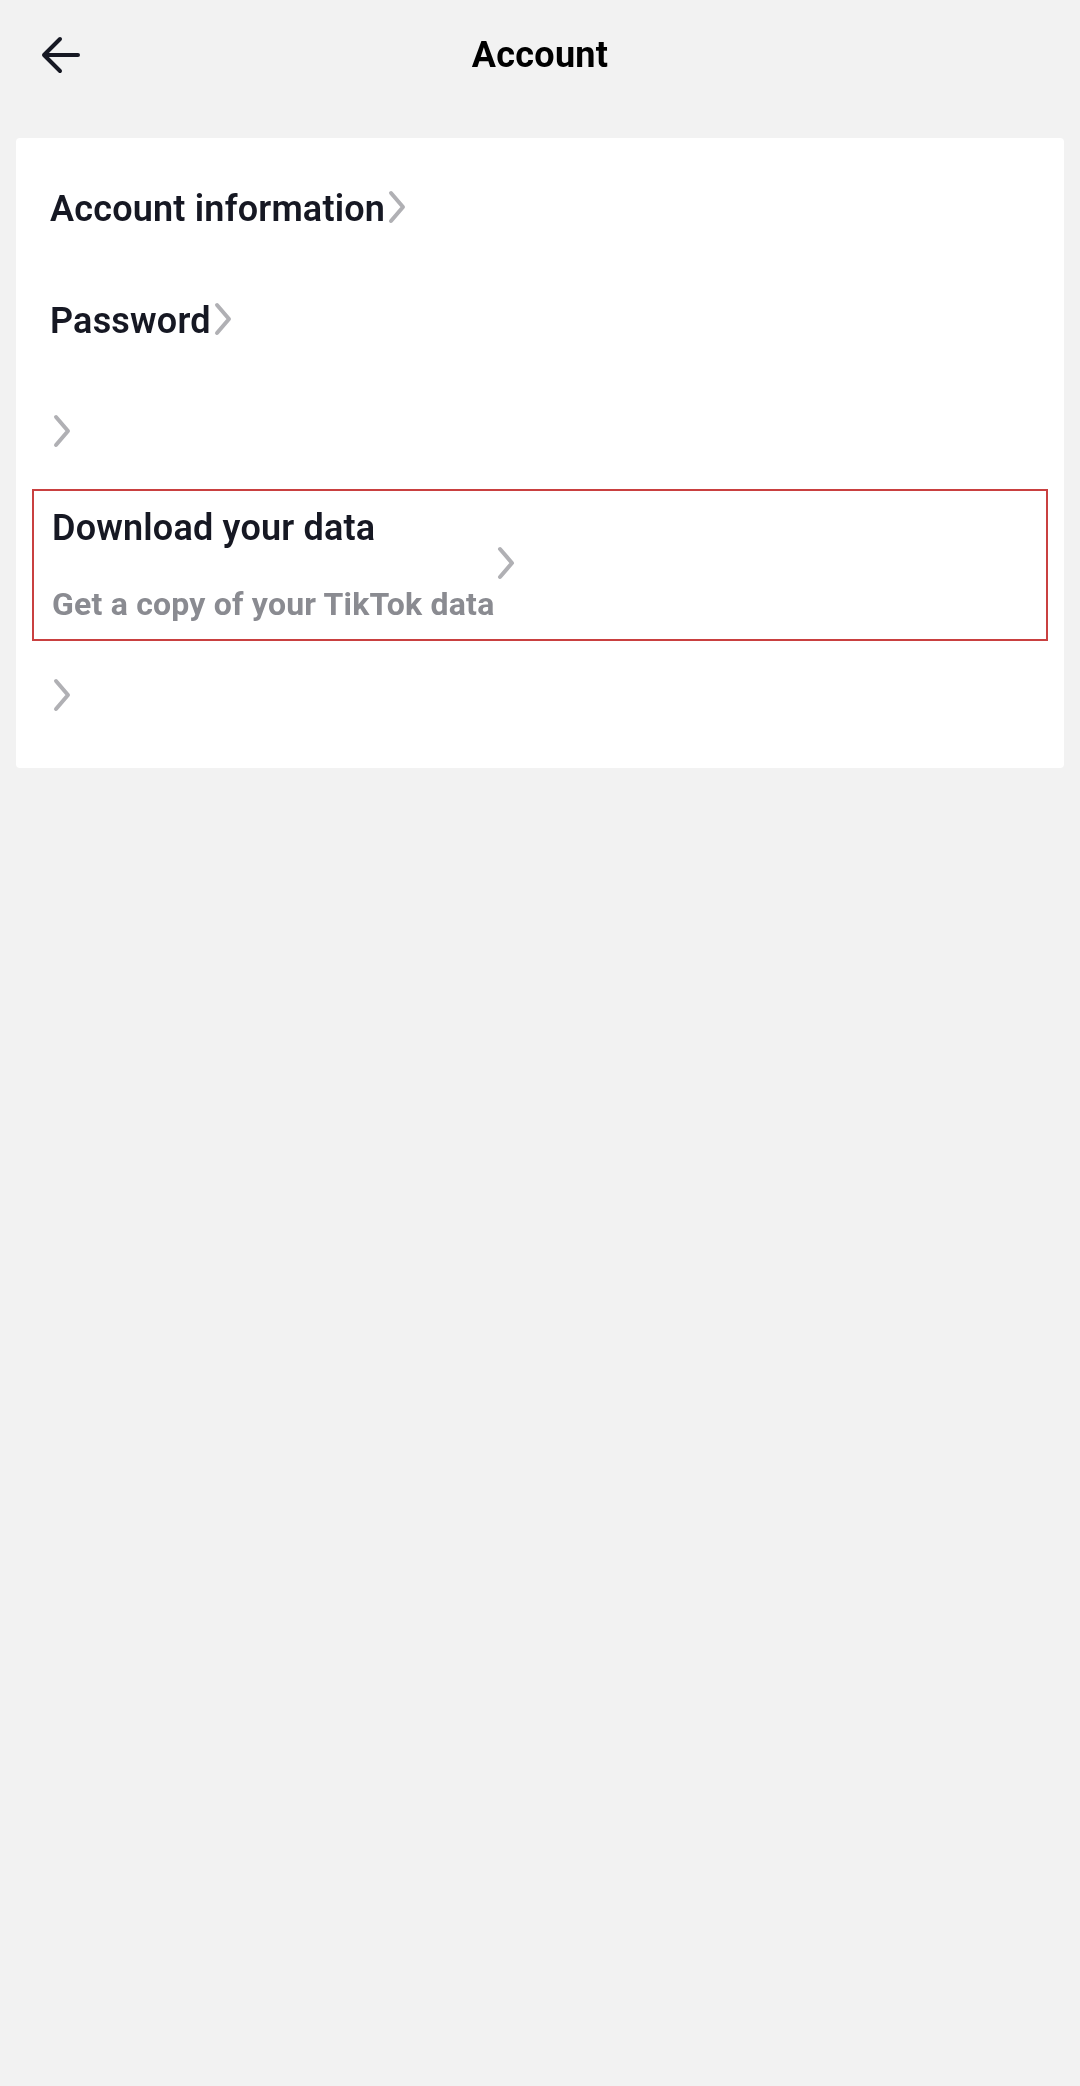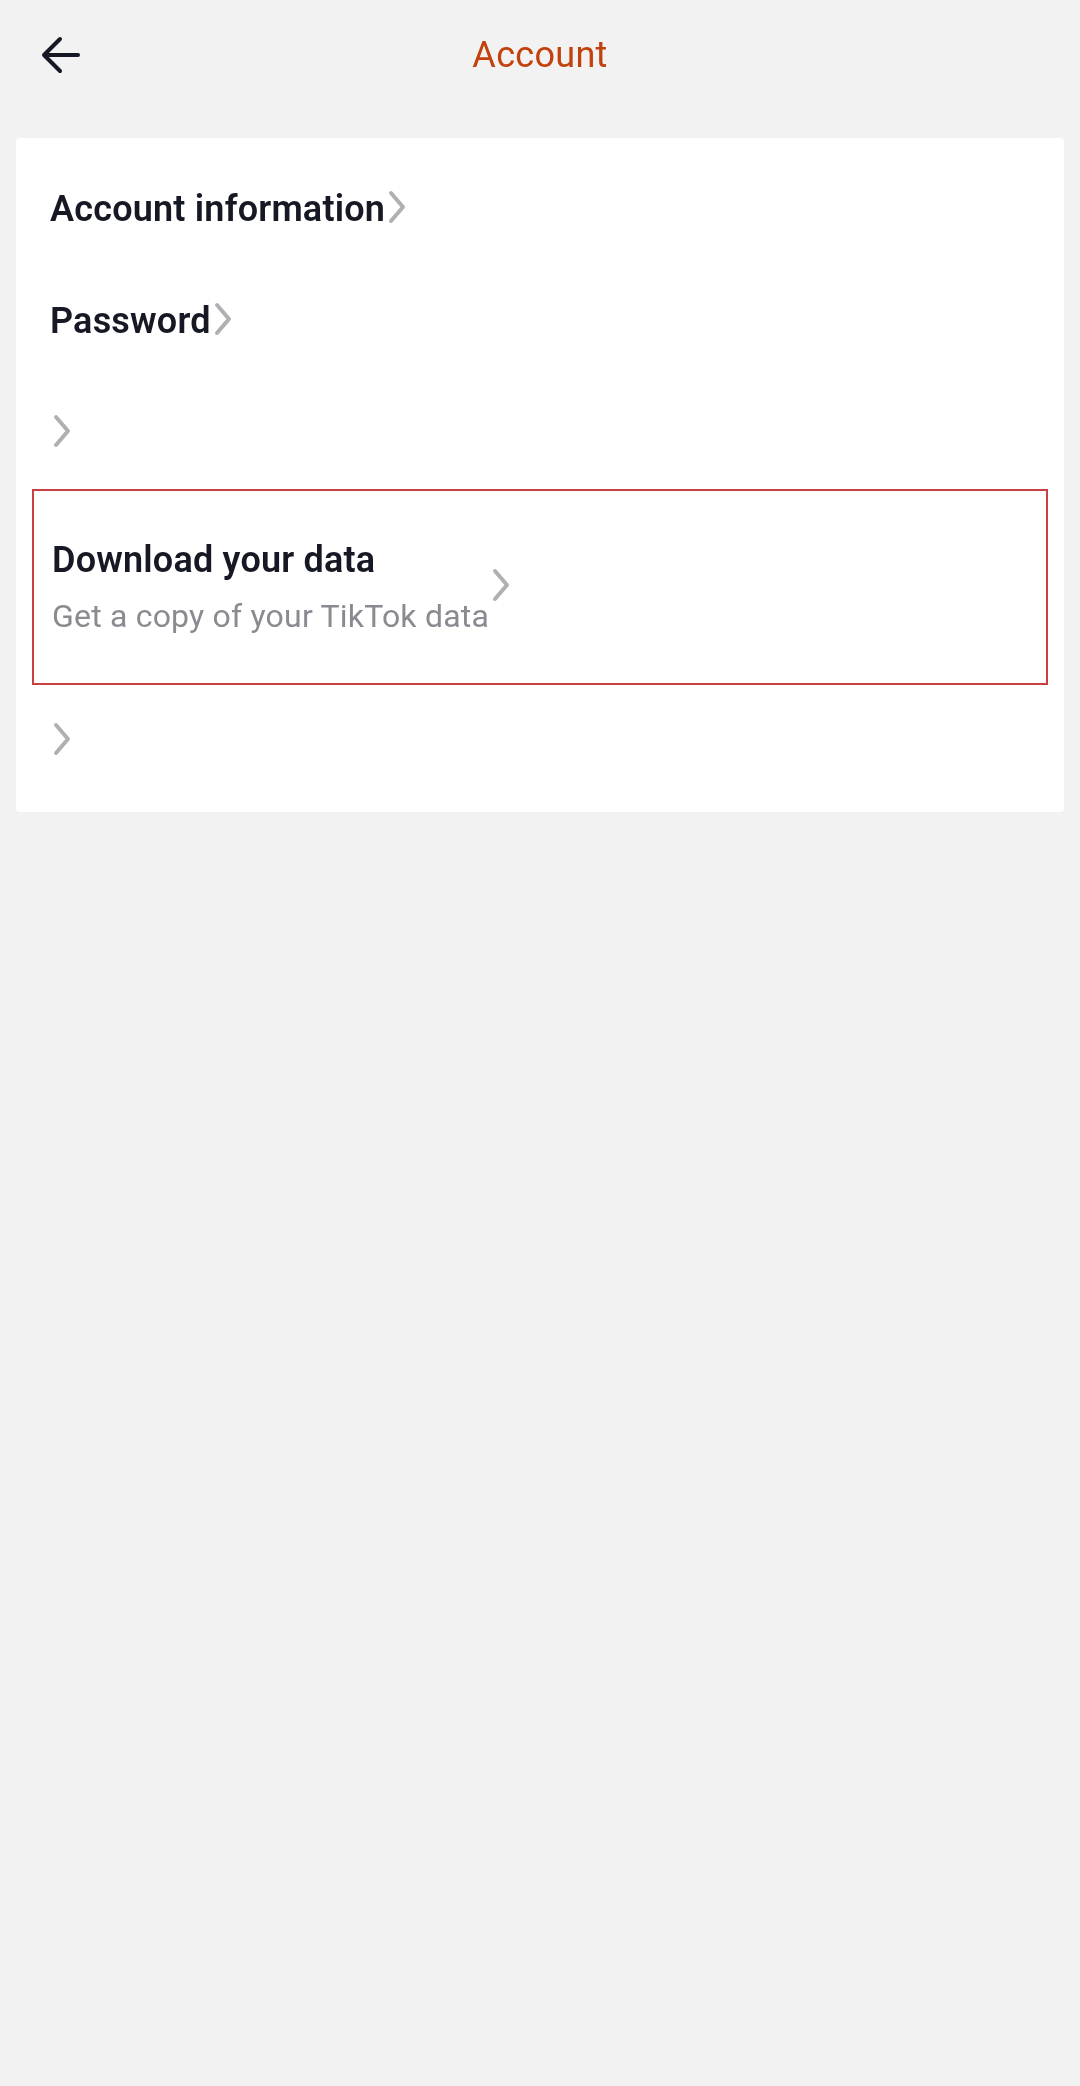--- a/index.html
+++ b/index.html
@@ -32,22 +32,22 @@
       width: 44px;
       height: 44px;
       display: flex;
       align-items: center;
       justify-content: center;
     }
     .header-title {
       width: 100%;
       text-align: center;
       font-size: 36px;
-      font-weight: 400;
-      color: #c2410c;
+      font-weight: 700;
+      color: #000000;
       letter-spacing: 0.3px;
     }
     .card {
       background-color: #ffffff;
       margin: 28px 16px 0 16px;
       border-radius: 4px;
       padding: 15px 0;
     }
     .list-item {
       padding: 34px 34px;
@@ -62,31 +62,32 @@
       gap: 16px;
     }
     .list-item-label {
       font-size: 36px;
       font-weight: 600;
       color: #161823;
       letter-spacing: 0.2px;
     }
     .list-item-subtitle {
       font-size: 32px;
-      font-weight: 400;
+      font-weight: 700;
       color: #8a8b91;
       letter-spacing: 0.2px;
+      margin-top: 20px;
     }
     .chevron {
       flex-shrink: 0;
     }
     .highlighted {
       border: 2px solid #c94040;
       margin: 0 16px;
-      padding: 48px 18px;
+      padding: 16px 18px;
     }
   </style>
 </head>
 <body>
 
 <div class="header">
   <div class="back-button">
     <div class="back-arrow">
       <svg width="44" height="44" viewBox="0 0 44 44" fill="none">
         <path d="M22 6 L6 22 L22 38 M6 22 L40 22" stroke="#161823" stroke-width="4" stroke-linecap="round" stroke-linejoin="round"></path>

